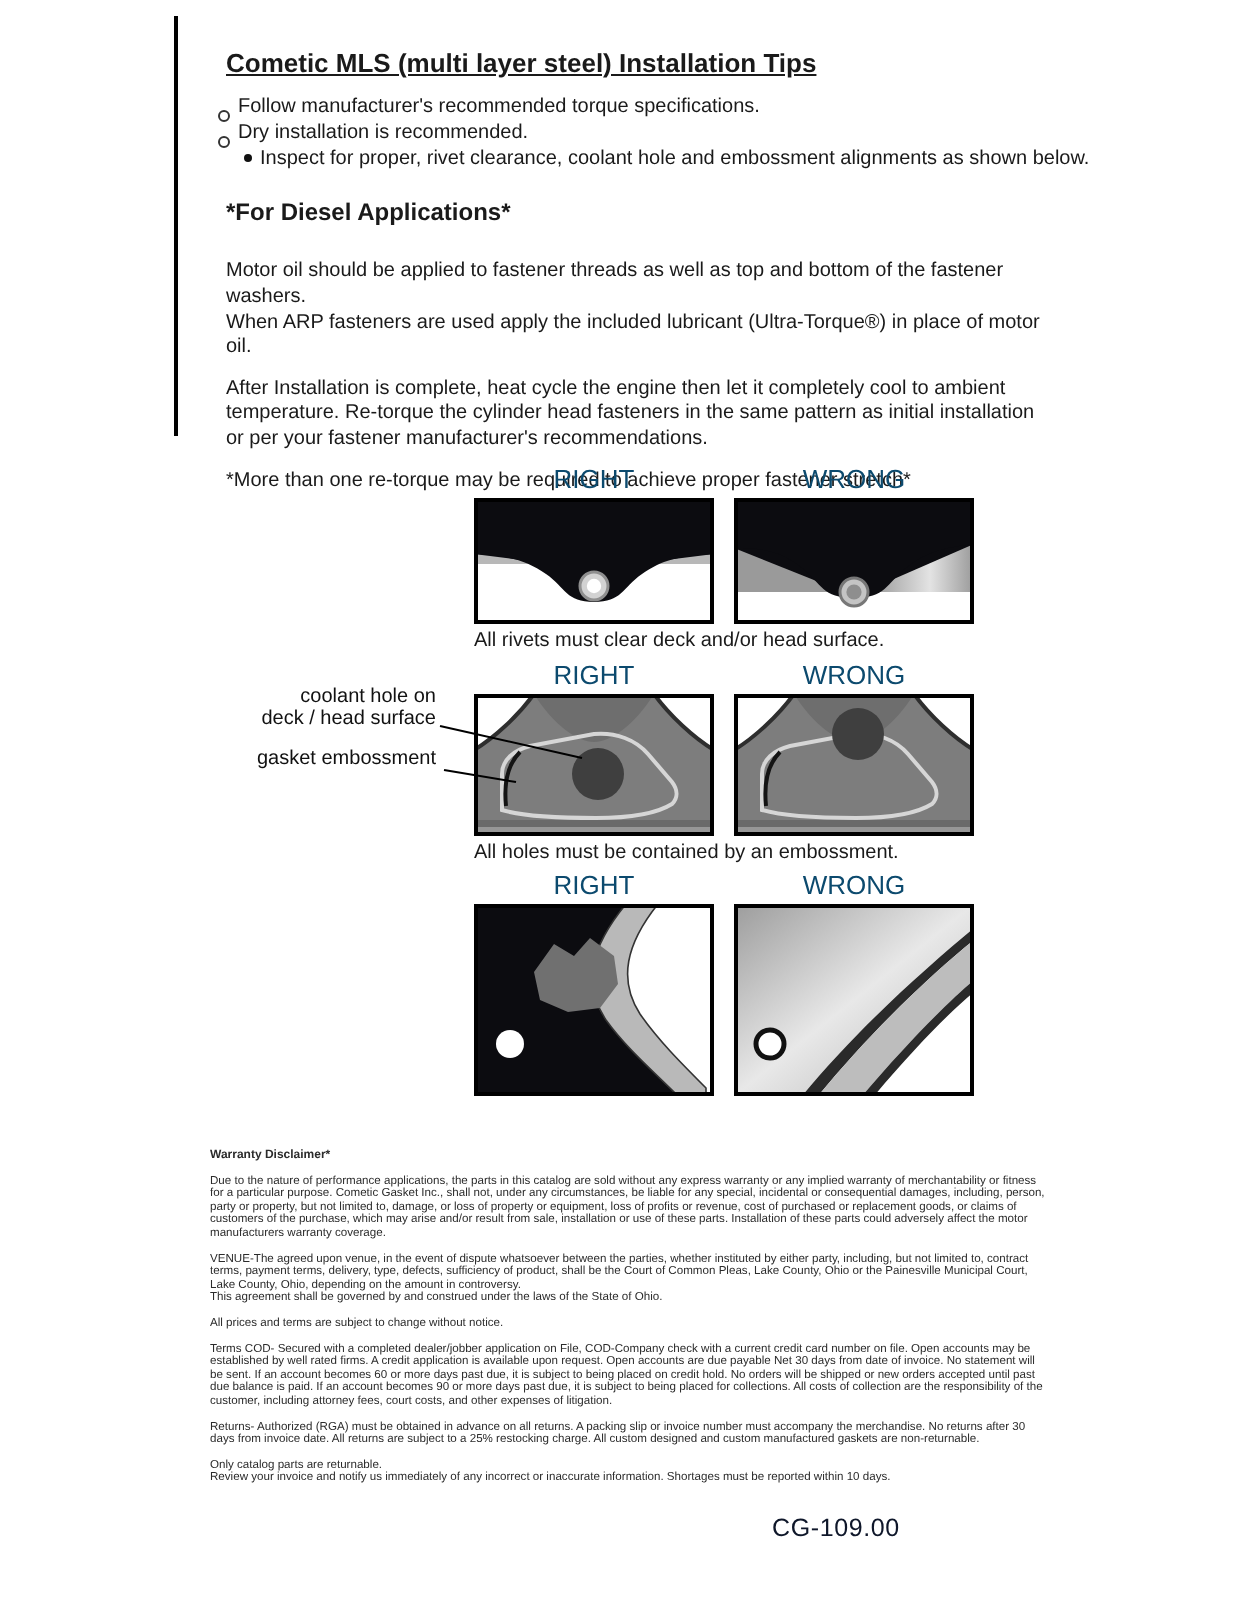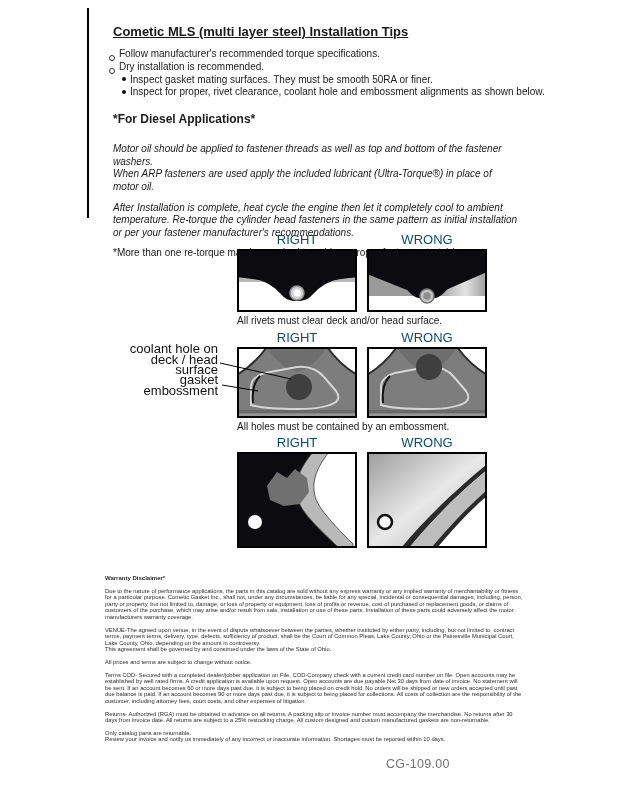--- a/index.html
+++ b/index.html
@@ -10,68 +10,64 @@
   .main{position:absolute;left:108px;top:24px;width:412px;}
   .title{font-size:13px;font-weight:bold;text-decoration:underline;margin:0 0 9px 5px;white-space:nowrap;}
   .bullet-row{display:flex;align-items:flex-end;line-height:12.8px;font-size:10px;white-space:nowrap;}
   .bullet-row .marker{flex:0 0 auto;width:4px;height:4px;border:1px solid #333;border-radius:50%;
         margin:3.5px 4px 0 1px;background:#fff;}
   .sub-bullet-row{display:flex;align-items:flex-start;line-height:12.8px;font-size:10px;
         margin-left:13px;white-space:nowrap;}
   .sub-bullet-row .marker{flex:0 0 auto;width:4px;height:4px;border-radius:50%;background:#111;
         margin:3.5px 4px 0 1px;}
   .diesel-heading{font-size:12px;font-weight:bold;margin:13px 0 17px 5px;}
-  .body-para{font-size:10px;line-height:12.6px;margin:0 0 8px 5px;white-space:pre-line;font-style:italic;}
+  .body-para{font-size:10px;line-height:12.6px;margin:0 0 8px 5px;white-space:pre-line;}
   .note-para{font-size:10px;line-height:12.6px;margin:0 0 0 5px;white-space:nowrap;}
 
   .dg{position:absolute;width:250px;}
   .dg-labels{display:flex;margin-bottom:2px;}
   .dg-label{width:120px;text-align:center;font-size:13px;color:#0c4a6e;}
   .dg-label + .dg-label{margin-left:10px;}
   .dg-boxes{display:flex;}
   .dg-boxes svg{display:block;}
   .dg-boxes svg + svg{margin-left:10px;}
   .dg-caption{font-size:10px;line-height:12px;margin-top:3px;white-space:pre-line;}
   .d1{left:237px;top:232px;}
   .d2{left:237px;top:330px;}
   .d3{left:237px;top:435px;}
 
-  .anno{position:absolute;width:110px;text-align:right;font-size:13px;line-height:10.5px;color:#111;}
+  .anno{position:absolute;width:110px;text-align:right;font-size:10px;line-height:10.5px;color:#111;}
   .anno-coolant{left:108px;top:344px;}
   .anno-emboss{left:108px;top:375px;}
   .anno-lines{position:absolute;left:108px;top:330px;}
 
   .legal{position:absolute;left:105px;top:575px;width:418px;font-size:5.8px;line-height:6.6px;color:#2b2b2b;}
   .legal-heading{font-weight:bold;font-size:6px;margin:0 0 6px 0;}
   .legal p{margin:0 0 6px 0;}
   .legal p.tight{margin:0;}
 
-  .docnum{position:absolute;left:386px;top:757px;font-size:12.5px;color:#737373;letter-spacing:0.3px;}
+  .docnum{position:absolute;left:386px;top:757px;font-size:12.5px;color:#0f172a;letter-spacing:0.3px;}
 </style>
 </head>
 <body>
 
 <div class="page">
 
   <div class="revision-bar"></div>
 
   <div class="main">
     <h1 class="title">Cometic MLS (multi layer steel) Installation Tips</h1>
 
     <div class="bullet-row">
       <span class="marker"></span>
       <span>Follow manufacturer's recommended torque specifications.</span>
     </div>
     <div class="bullet-row">
       <span class="marker"></span>
       <span>Dry installation is recommended.</span>
-    </div>
-    <div class="sub-bullet-row">
-      <span class="marker"></span>
-      <span>Inspect gasket mating surfaces.  They must be smooth 50RA or finer.</span>
     </div>
     <div class="sub-bullet-row">
       <span class="marker"></span>
       <span>Inspect for proper, rivet clearance, coolant hole and embossment alignments as shown below.</span>
     </div>
 
     <div class="diesel-heading">*For Diesel Applications*</div>
     <p class="body-para">Motor oil should be applied to fastener threads as well as top and bottom of the fastener washers.
 When ARP fasteners are used apply the included lubricant (Ultra-Torque®) in place of motor oil.</p>
     <p class="body-para">After Installation is complete, heat cycle the engine then let it completely cool to ambient

